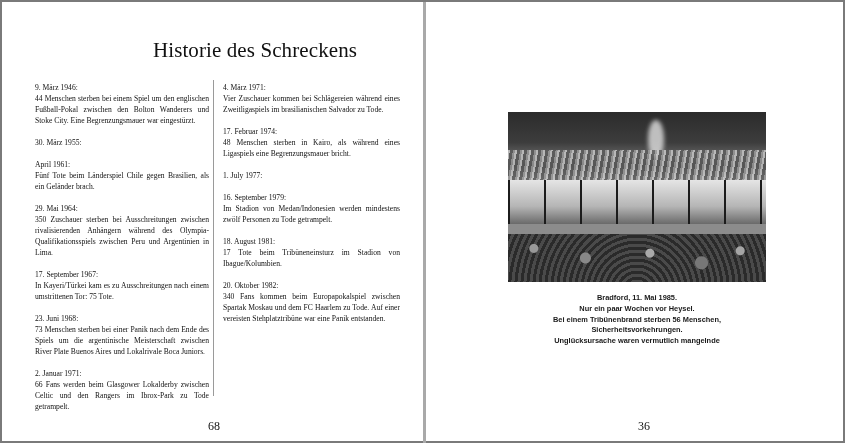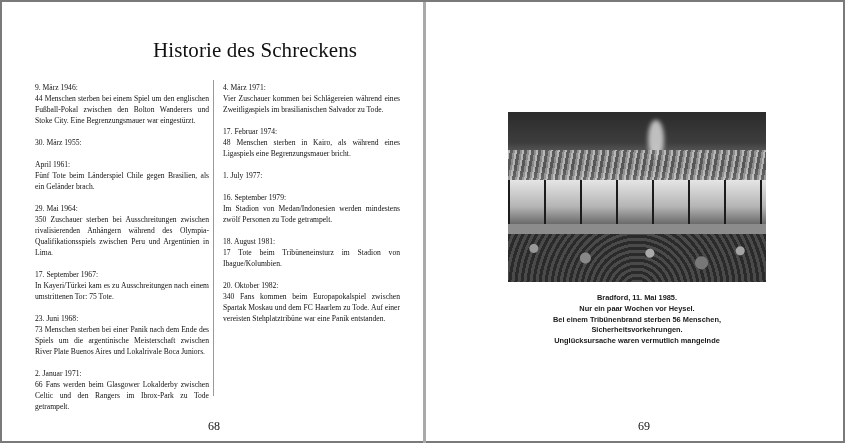--- a/index.html
+++ b/index.html
@@ -132,15 +132,15 @@
     </div>
 
     <div class="caption">
       <span>Bradford, 11. Mai 1985.</span>
       <span>Nur ein paar Wochen vor Heysel.</span>
       <span>Bei einem Tribünenbrand sterben 56 Menschen,</span>
       <span>Sicherheitsvorkehrungen.</span>
       <span>Unglücksursache waren vermutlich mangelnde</span>
     </div>
 
-    <div class="page-num page-num-right">69</div>
+    <div class="page-num page-num-right">36</div>
   </div>
 </div>
 
 </body></html>

